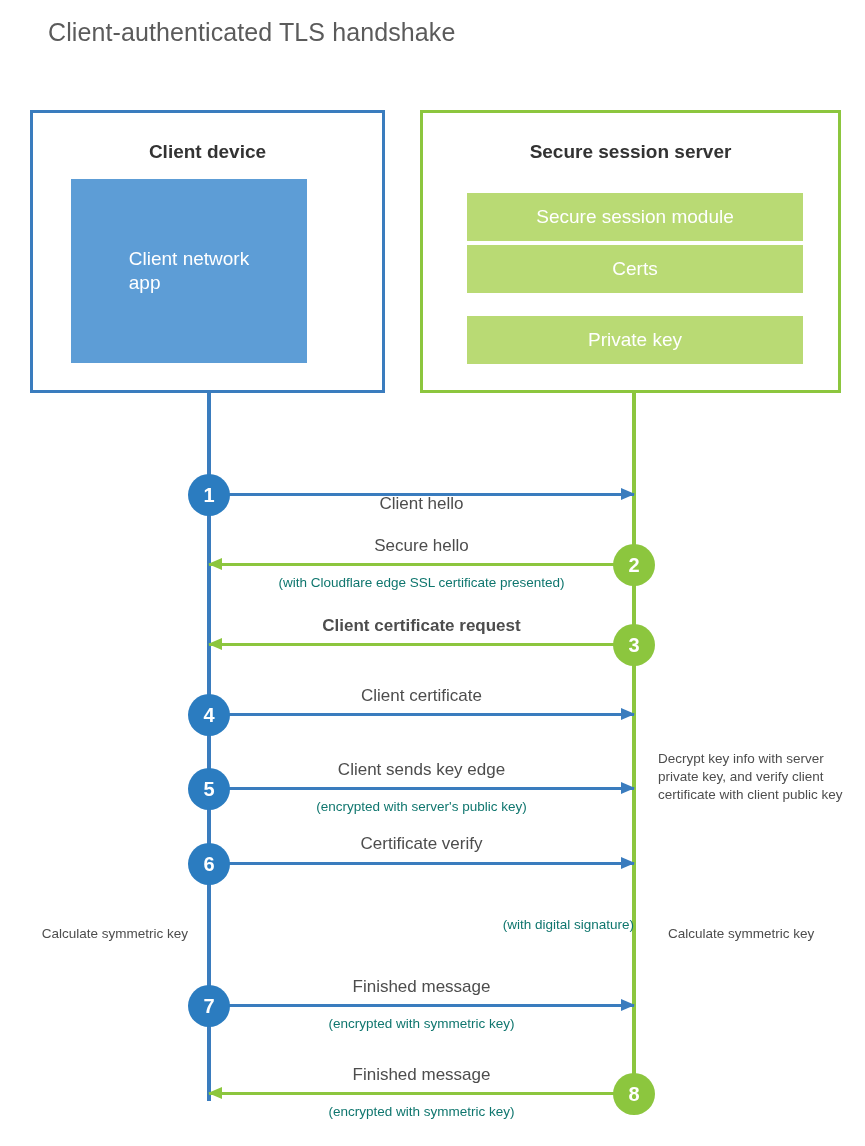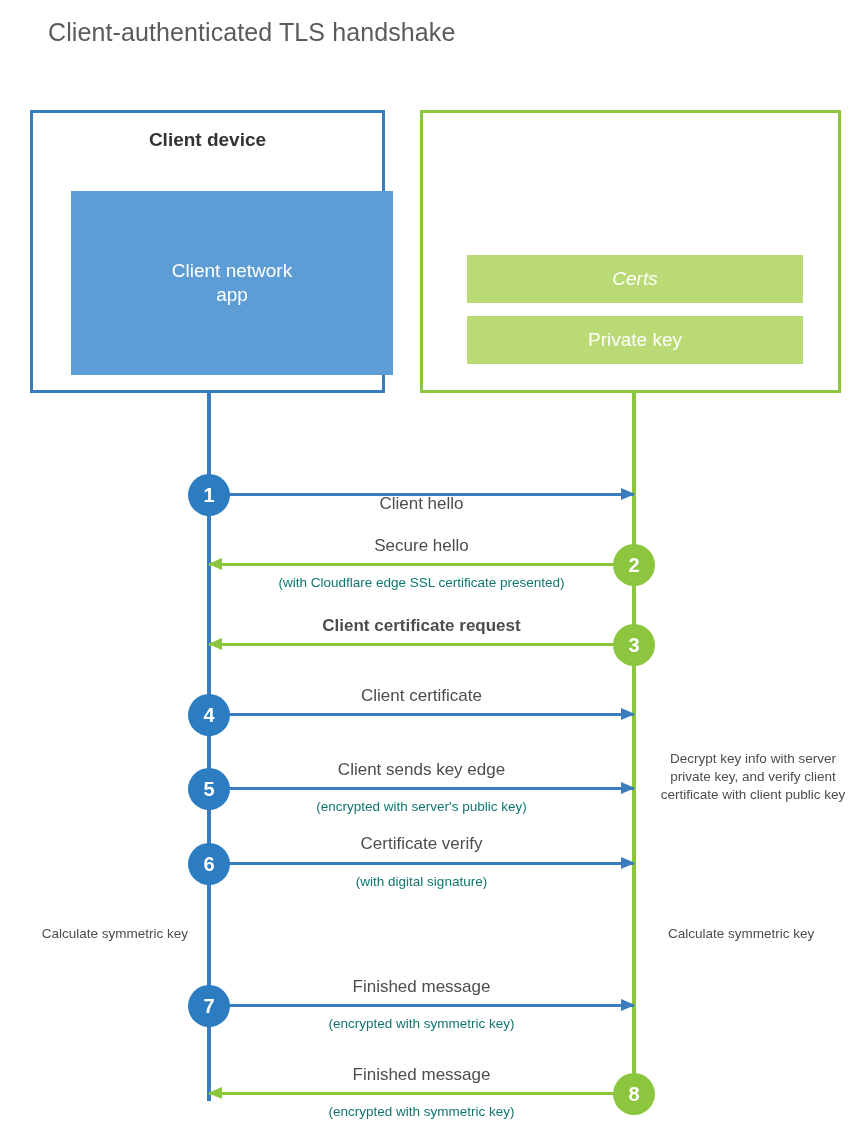--- a/index.html
+++ b/index.html
@@ -47,56 +47,56 @@
     left: 420px;
     top: 110px;
     width: 421px;
     height: 283px;
     border: 3px solid #8cc63e;
   }
   .party-title {
     position: absolute;
     left: 0;
     right: 0;
-    top: 16px;
+    top: 28px;
     text-align: center;
     font-size: 19px;
     font-weight: bold;
     color: #333333;
   }
   .client-app {
     position: absolute;
     left: 38px;
-    top: 78px;
-    width: 322px;
+    top: 66px;
+    width: 236px;
     height: 184px;
     background: #5d9dd6;
     color: #ffffff;
     font-size: 19px;
     display: flex;
     align-items: center;
     justify-content: center;
-    text-align: center;
+    text-align: left;
     line-height: 1.28;
   }
   .server-item {
     position: absolute;
     left: 44px;
     width: 336px;
     height: 48px;
     background: #b9da74;
     color: #ffffff;
     font-size: 19px;
     display: flex;
     align-items: center;
     justify-content: center;
     text-align: center;
   }
   .server-item.i0 { top: 80px; }
-  .server-item.i1 { top: 142px; font-style: italic; }
+  .server-item.i1 { top: 132px; }
   .server-item.i2 { top: 203px; }
 
   
   .lifeline {
     position: absolute;
     width: 4px;
   }
   .lifeline.client-line {
     left: 207px;
     top: 393px;
@@ -182,21 +182,21 @@
   
   .side-note {
     position: absolute;
     font-size: 13.5px;
     color: #4d4d4d;
     line-height: 1.32;
   }
   .side-note.right-note {
     left: 658px;
     width: 190px;
-    text-align: center;
+    text-align: left;
   }
   .side-note.left-note {
     left: 8px;
     width: 180px;
     text-align: right;
   }
   .side-note.right-calc {
     left: 668px;
     width: 180px;
     text-align: left;
@@ -210,20 +210,22 @@
   <div class="page-title">Client-authenticated TLS handshake</div>
 
   <div class="party-box client">
     <div class="party-title">Client device</div>
     <div class="client-app">
       <span>Client network<br>app</span>
     </div>
   </div>
 
   <div class="party-box server">
+    <div class="party-title">Secure session server</div>
+    <div class="server-item i0">Secure session module</div>
     <div class="server-item i1">Certs</div>
     <div class="server-item i2">Private key</div>
   </div>
 
   <div class="lifeline client-line"></div>
   <div class="lifeline server-line"></div>
 
   <div id="messages-layer">
       <div class="msg-arrow to-server" style="top: 493px;">
         <div class="shaft"></div>
@@ -256,21 +258,21 @@
       </div>
       <div class="step-badge blue" style="top: 768px;">5</div>
       <div class="msg-label primary" style="top: 760px;">Client sends key edge</div>
       <div class="msg-label secondary" style="top: 799px;">(encrypted with server's public key)</div>
       <div class="msg-arrow to-server" style="top: 862px;">
         <div class="shaft"></div>
         <div class="head"></div>
       </div>
       <div class="step-badge blue" style="top: 843px;">6</div>
       <div class="msg-label primary" style="top: 834px;">Certificate verify</div>
-      <div class="msg-label secondary" style="top: 874px;">(with digital signature)</div>
+      <div class="msg-label secondary" style="top: 917px; text-align: right;">(with digital signature)</div>
       <div class="msg-arrow to-server" style="top: 1004px;">
         <div class="shaft"></div>
         <div class="head"></div>
       </div>
       <div class="step-badge blue" style="top: 985px;">7</div>
       <div class="msg-label primary" style="top: 977px;">Finished message</div>
       <div class="msg-label secondary" style="top: 1016px;">(encrypted with symmetric key)</div>
       <div class="msg-arrow to-client" style="top: 1092px;">
         <div class="shaft"></div>
         <div class="head"></div>

